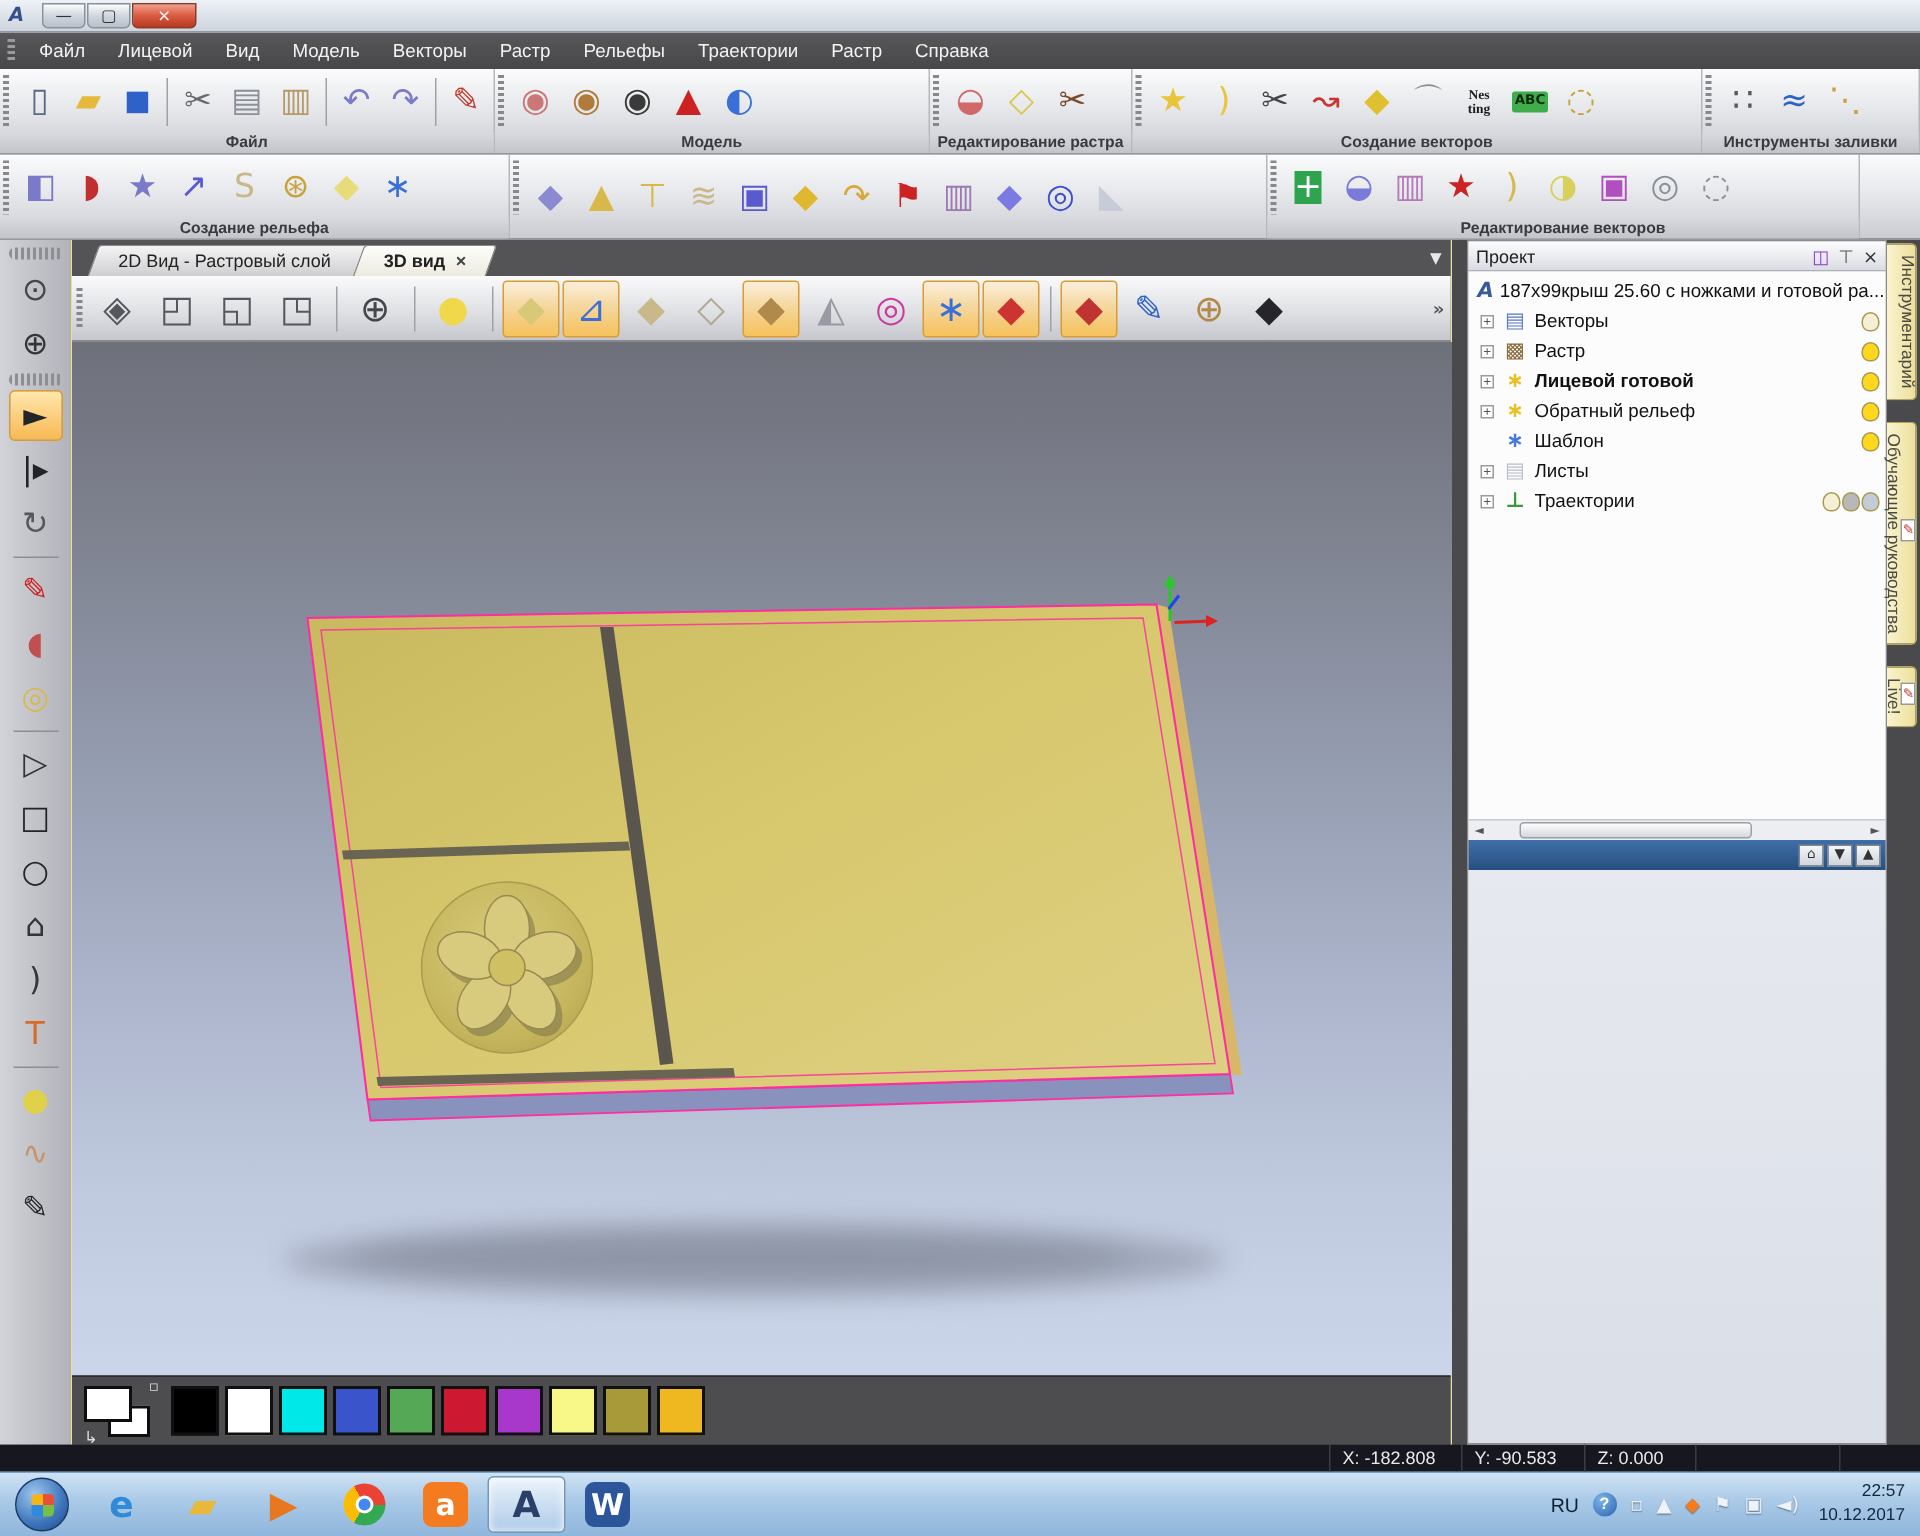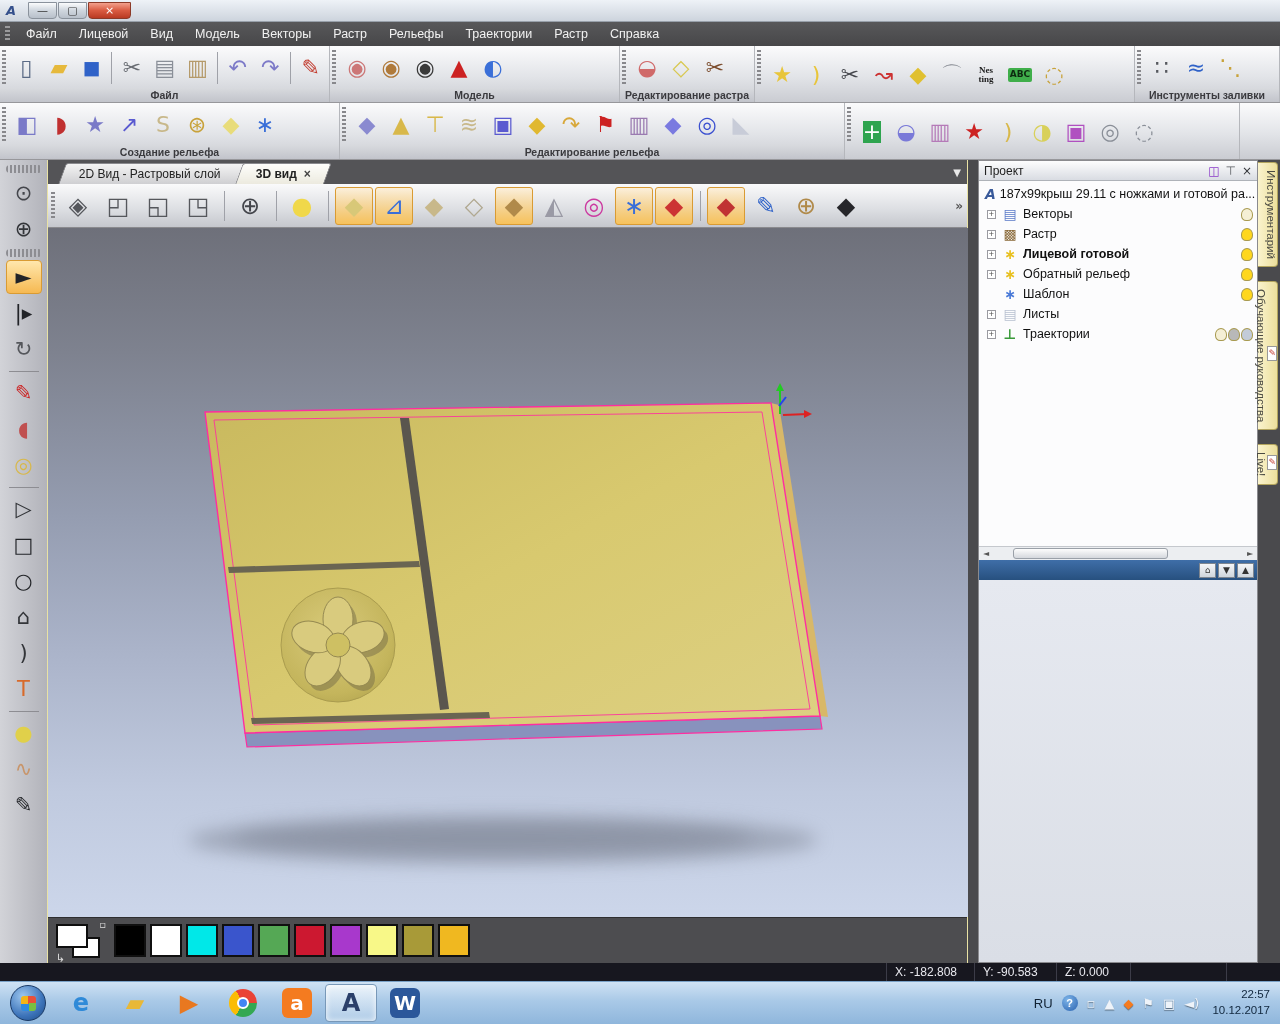--- a/index.html
+++ b/index.html
@@ -288,20 +288,21 @@
           <span class="rglyph glyph txt" style="color: rgb(28, 28, 28); font-family: Liberation Serif, serif;">Nes
 ting</span>
         </div>
         <div class="ribtn">
           <span class="rglyph glyph txt" style="background: rgb(63, 174, 74); color: rgb(14, 42, 16);">ABC</span>
         </div>
         <div class="ribtn">
           <span class="rglyph glyph" style="color: rgb(200, 162, 58);">◌</span>
         </div>
       </div>
+      <div class="caption">Создание векторов</div>
     </div>
     <div class="rgroup" style="width: 145px;">
       <span class="grip"></span>
       <div class="icons">
         <div class="ribtn">
           <span class="rglyph glyph" style="color: rgb(85, 88, 94);">∷</span>
         </div>
         <div class="ribtn">
           <span class="rglyph glyph" style="color: rgb(47, 98, 200);">≈</span>
         </div>
@@ -377,21 +378,20 @@
         <div class="ribtn">
           <span class="rglyph glyph" style="color: rgb(122, 122, 224);">◆</span>
         </div>
         <div class="ribtn">
           <span class="rglyph glyph" style="color: rgb(58, 79, 208);">◎</span>
         </div>
         <div class="ribtn">
           <span class="rglyph glyph" style="color: rgb(200, 204, 216);">◣</span>
         </div>
       </div>
-      <div class="caption">Редактирование рельефа</div>
     </div>
     <div class="rgroup" style="width: 395px;">
       <span class="grip"></span>
       <div class="icons">
         <div class="ribtn">
           <span class="rglyph glyph" style="background: rgb(46, 164, 79); color: rgb(255, 255, 255);">+</span>
         </div>
         <div class="ribtn">
           <span class="rglyph glyph" style="color: rgb(122, 122, 216);">◒</span>
         </div>
@@ -410,20 +410,21 @@
         <div class="ribtn">
           <span class="rglyph glyph" style="color: rgb(176, 80, 192);">▣</span>
         </div>
         <div class="ribtn">
           <span class="rglyph glyph" style="color: rgb(138, 143, 152);">◎</span>
         </div>
         <div class="ribtn">
           <span class="rglyph glyph" style="color: rgb(138, 143, 152);">◌</span>
         </div>
       </div>
+      <div class="caption">Редактирование векторов</div>
     </div>
 </div>
 
 <div id="mainrow">
 
   <div id="lefttools">
     <div class="ltool grip">
         <span class="rglyph glyph"></span>
       </div>
       <div class="ltool">
@@ -670,21 +671,21 @@
       <span class="ptitle">Проект</span>
       <span style="display:flex">
         <span class="hico glyph" style="color: rgb(138, 58, 200);">◫</span>
           <span class="hico glyph" style="color: rgb(85, 87, 92);">⊤</span>
           <span class="hico glyph" style="color: rgb(51, 53, 57);">×</span>
       </span>
     </div>
     <div id="treearea">
       <div id="treeroot">
         <span class="ricon glyph">A</span>
-        <span>187х99крыш 29.11 с ножками и готовой ра...</span>
+        <span>187х99крыш 25.60 с ножками и готовой ра...</span>
       </div>
       <div>
         <div class="trow hasexp">
             <span class="exp">+</span>
             <span class="ticon2 glyph" style="color: rgb(90, 122, 200);">▤</span>
             <span class="tlabel">Векторы</span>
             <span class="lamps">
               <span class="lamp" style="background: rgb(245, 239, 213);"></span>
 
             </span>

